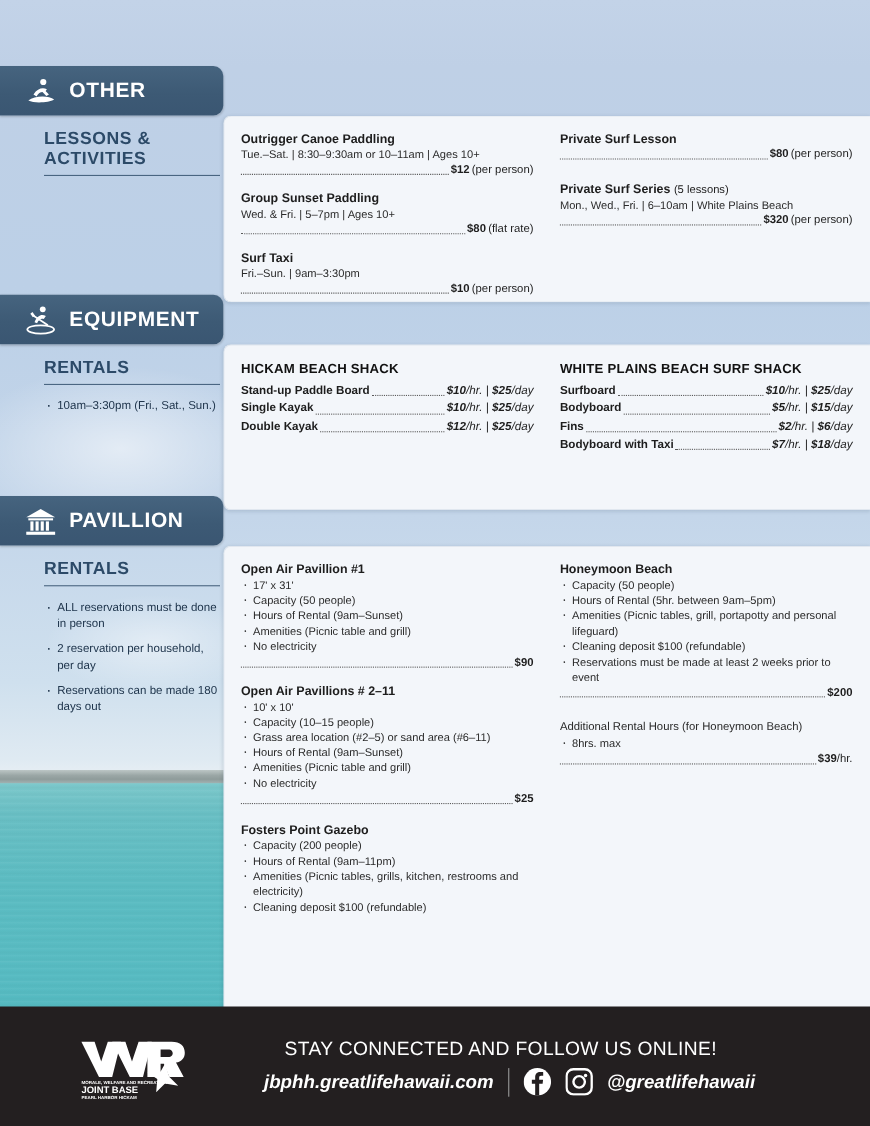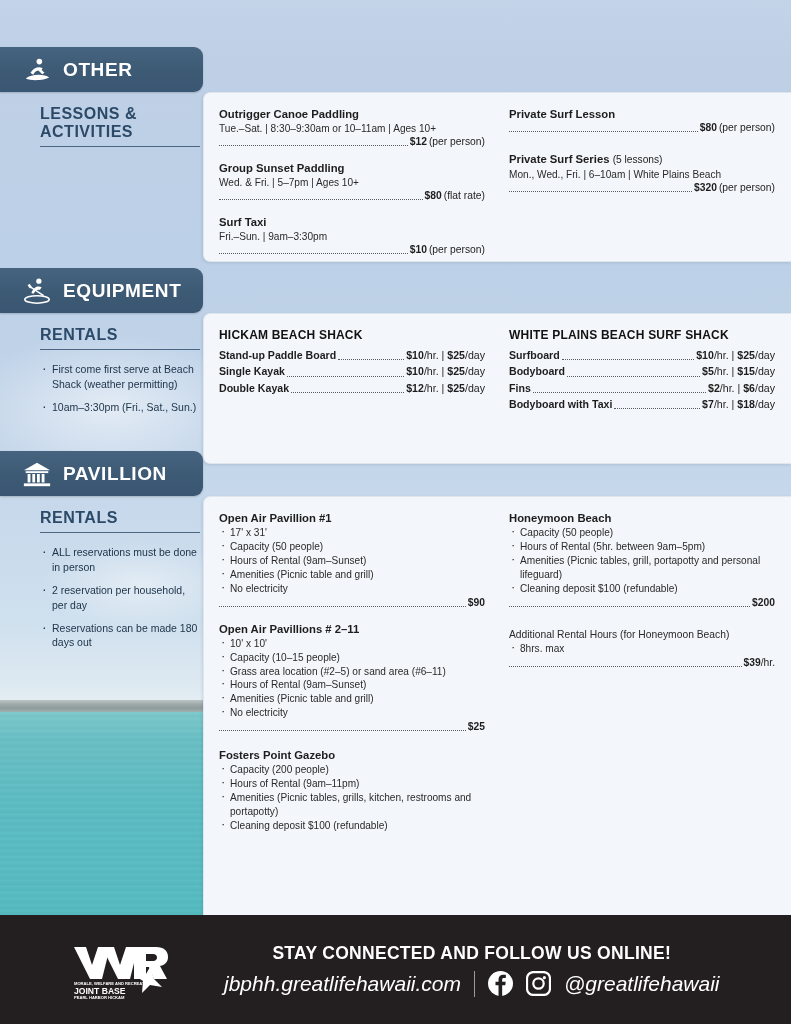--- a/index.html
+++ b/index.html
@@ -222,49 +222,50 @@
     margin-bottom: 1px;
   }
   .rent-row .rname { font-weight: bold; white-space: nowrap; }
   .rent-row .dots {
     flex: 1 1 auto;
     border-bottom: 1.4px dotted #5a5a5a;
     margin: 0 2px 3px 2px;
     height: 9px;
     min-width: 8px;
   }
-  .rent-row .rprice { white-space: nowrap; }
+  .rent-row .rprice { white-space: nowrap; font-style: italic; }
   .rent-row .rprice b { font-weight: bold; }
 
   
   #footer {
     position: absolute;
     left: 0; top: 915px;
     width: 791px; height: 109px;
     background: #231f20;
     display: flex;
     align-items: center;
     z-index: 5;
   }
   #footer-logo { margin-left: 72px; width: 110px; height: 62px; }
   #footer-text { margin-left: 42px; color: #fff; }
   #footer-head {
     font-size: 17.5px;
-    font-weight: bold;
+    font-weight: normal;
     letter-spacing: .3px;
     text-align: center;
     margin-bottom: 7px;
   }
   #footer-line2 {
     display: flex;
     align-items: center;
     gap: 13px;
-    font-size: 21px;
-    font-weight: normal;
+    font-size: 17px;
+    font-weight: bold;
     font-style: italic;
+    margin-left: 16px;
   }
   #footer-divider { width: 1px; height: 26px; background: #9a9a9a; }
   .sm-icon { width: 25px; height: 25px; display: block; }
 </style>
 </head>
 <body>
 
 <div id="bg">
   <div id="bg-cloud1"></div>
   <div id="bg-cloud2"></div>
@@ -272,21 +273,21 @@
 <div id="bg-horizon"></div>
 <div id="bg-ocean"></div>
 <svg id="bg-boat" viewBox="0 0 38 44">
   <path d="M19 2 L19 30 L7 30 Z" fill="#ffffff" opacity="0.95"></path>
   <path d="M21 10 L21 30 L31 30 Z" fill="#f2f7f8" opacity="0.9"></path>
   <path d="M4 31 L34 31 L29 37 L9 37 Z" fill="#eef5f6" opacity="0.9"></path>
 </svg>
 
 <div id="page">
 
-  <div class="section" style="top:47px;">
+  <div class="section" style="top:60px;">
     <div class="sec-header">
       <svg class="sec-icon" viewBox="0 0 32 32">
         <circle cx="18.5" cy="7" r="3" fill="#fff"></circle>
         <path d="M9 19 C13 13 18 12 22 14 L20 17 C17 16 14 17 12 21 Z" fill="#fff"></path>
         <path d="M19 14 L24 19 L21.5 20.5 L17 16 Z" fill="#fff"></path>
         <path d="M4 25 C10 20 24 20 29 24 C24 27 10 28 4 25 Z" fill="#fff"></path>
       </svg>
       <span class="sec-title">OTHER</span>
     </div>
 
@@ -366,21 +367,20 @@
         <path d="M7 9 L9.5 12.5" stroke="#fff" stroke-width="2.6" fill="none"></path>
         <ellipse cx="16" cy="25" rx="13" ry="4" fill="none" stroke="#fff" stroke-width="1.7"></ellipse>
       </svg>
       <span class="sec-title">EQUIPMENT</span>
     </div>
 
     <div class="side-label" style="top:58px;">
       <div class="sl-title">RENTALS</div>
       <div class="sl-rule"></div>
       <ul class="side-list">
-        <li>First come first serve at Beach Shack (weather permitting)</li>
         <li>10am–3:30pm (Fri., Sat., Sun.)</li>
       </ul>
     </div>
 
     <div class="card" style="top:45px; height:151px;">
       <div class="col">
         <div class="rent-head">HICKAM BEACH SHACK</div>
 
         <div class="rent-row">
           <span class="rname">Stand-up Paddle Board</span>
@@ -482,36 +482,37 @@
             <span class="dots"></span>
             <span class="amt">$25</span>
           </div>
         </div>
 
         <div class="entry" style="margin-top:14px;">
           <div class="e-title">Fosters Point Gazebo</div>
           <ul class="e-bullets">
             <li>Capacity (200 people)</li>
             <li>Hours of Rental (9am–11pm)</li>
-            <li>Amenities (Picnic tables, grills, kitchen, restrooms and portapotty)</li>
+            <li>Amenities (Picnic tables, grills, kitchen, restrooms and electricity)</li>
             <li>Cleaning deposit $100 (refundable)</li>
           </ul>
         </div>
 
       </div>
 
       <div class="col right">
 
         <div class="entry">
           <div class="e-title">Honeymoon Beach</div>
           <ul class="e-bullets">
             <li>Capacity (50 people)</li>
             <li>Hours of Rental (5hr. between 9am–5pm)</li>
             <li>Amenities (Picnic tables, grill, portapotty and personal lifeguard)</li>
             <li>Cleaning deposit $100 (refundable)</li>
+            <li>Reservations must be made at least 2 weeks prior to event</li>
           </ul>
           <div class="price-row">
             <span class="dots"></span>
             <span class="amt">$200</span>
           </div>
         </div>
 
         <div class="entry" style="margin-top:18px;">
           <div class="e-meta" style="font-size:10.3px;">Additional Rental Hours (for Honeymoon Beach)</div>
           <ul class="e-bullets">

